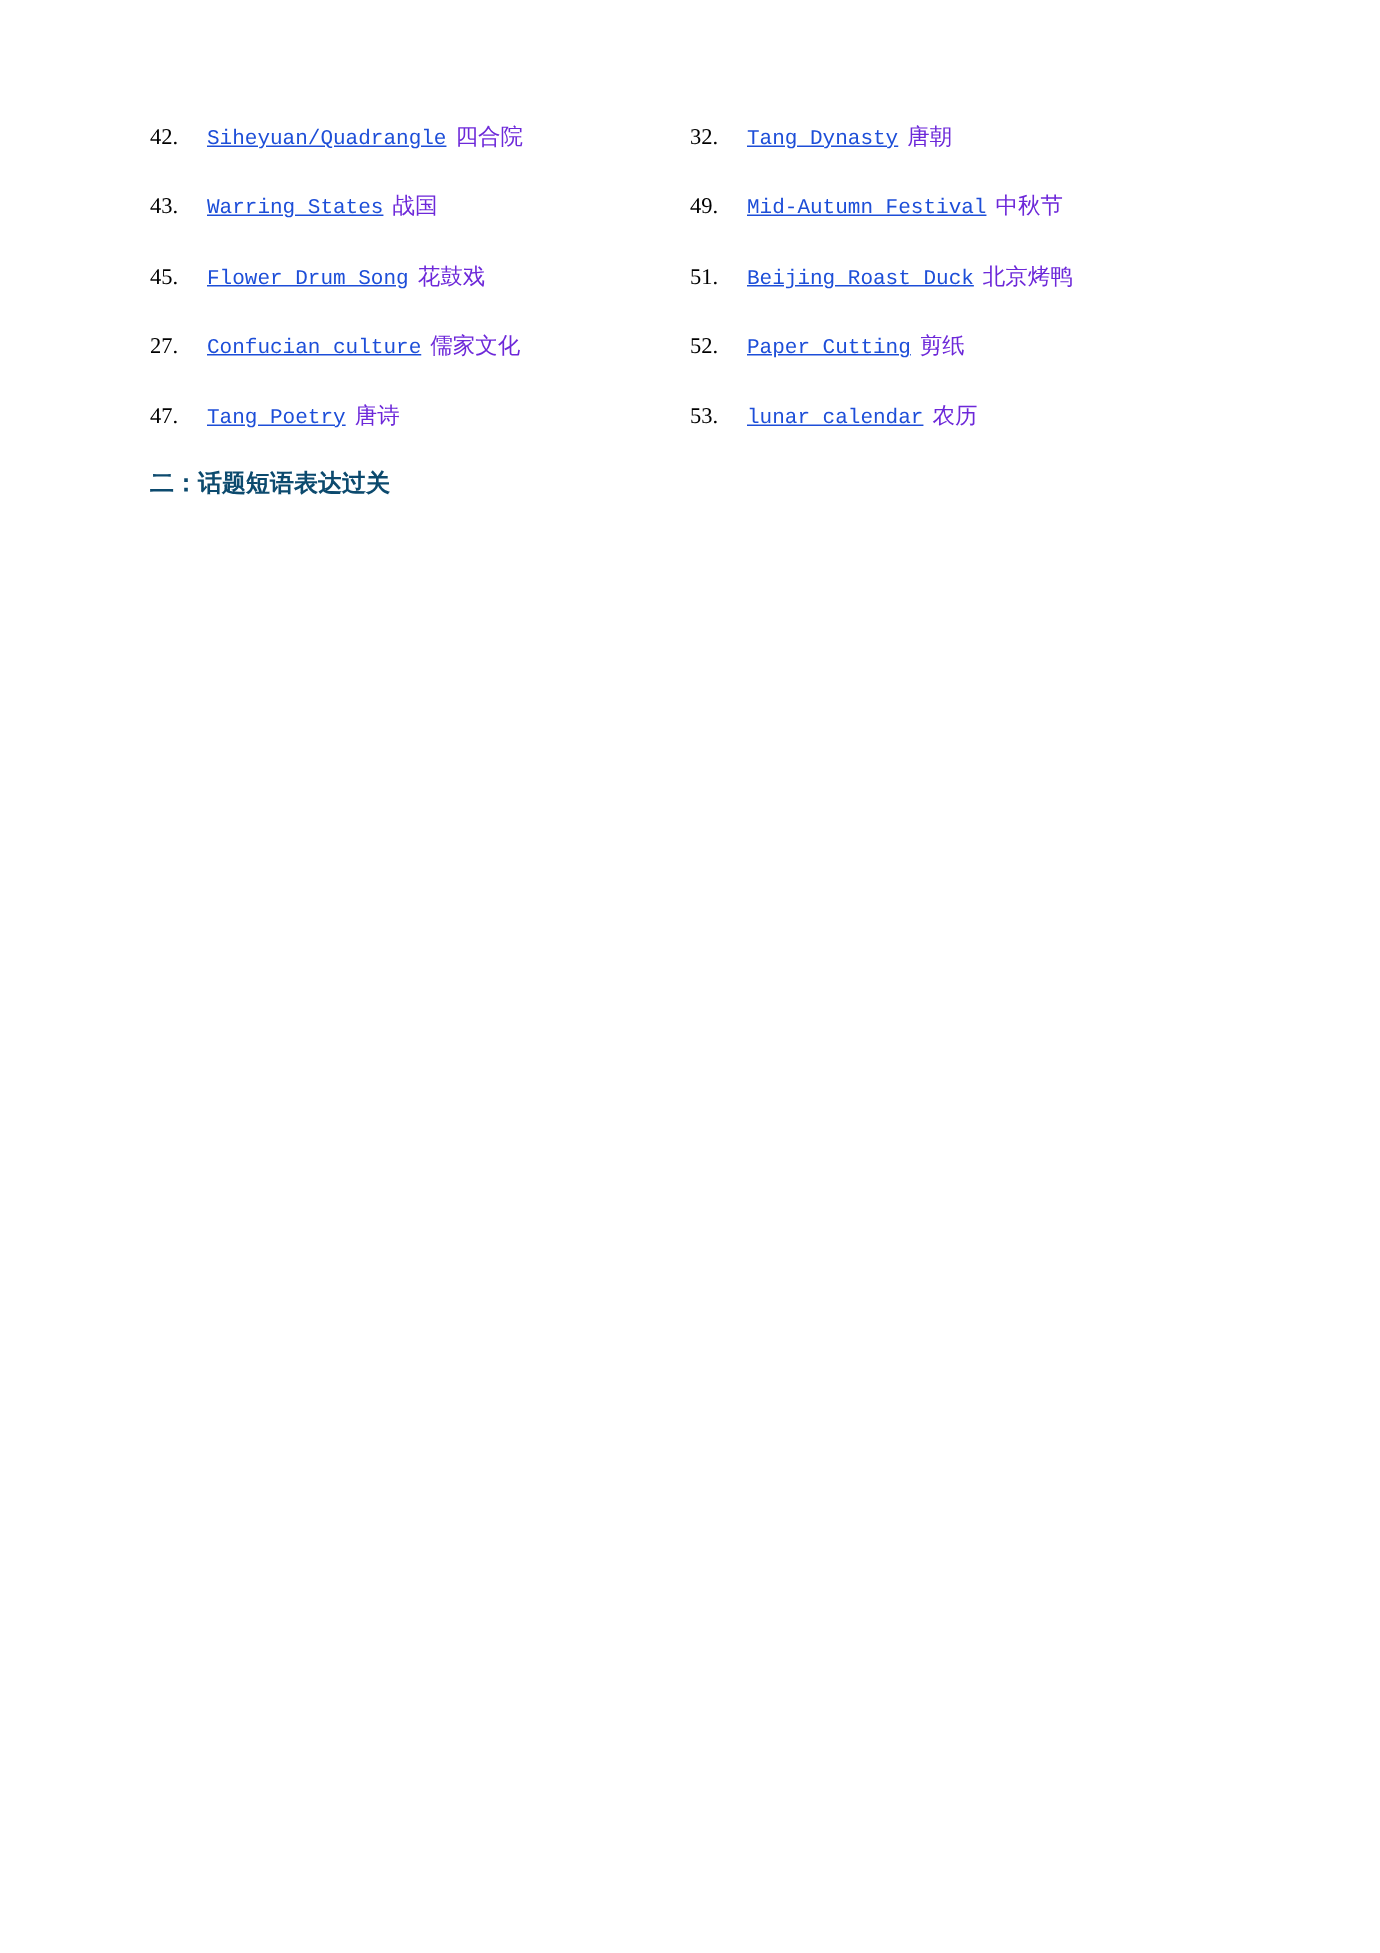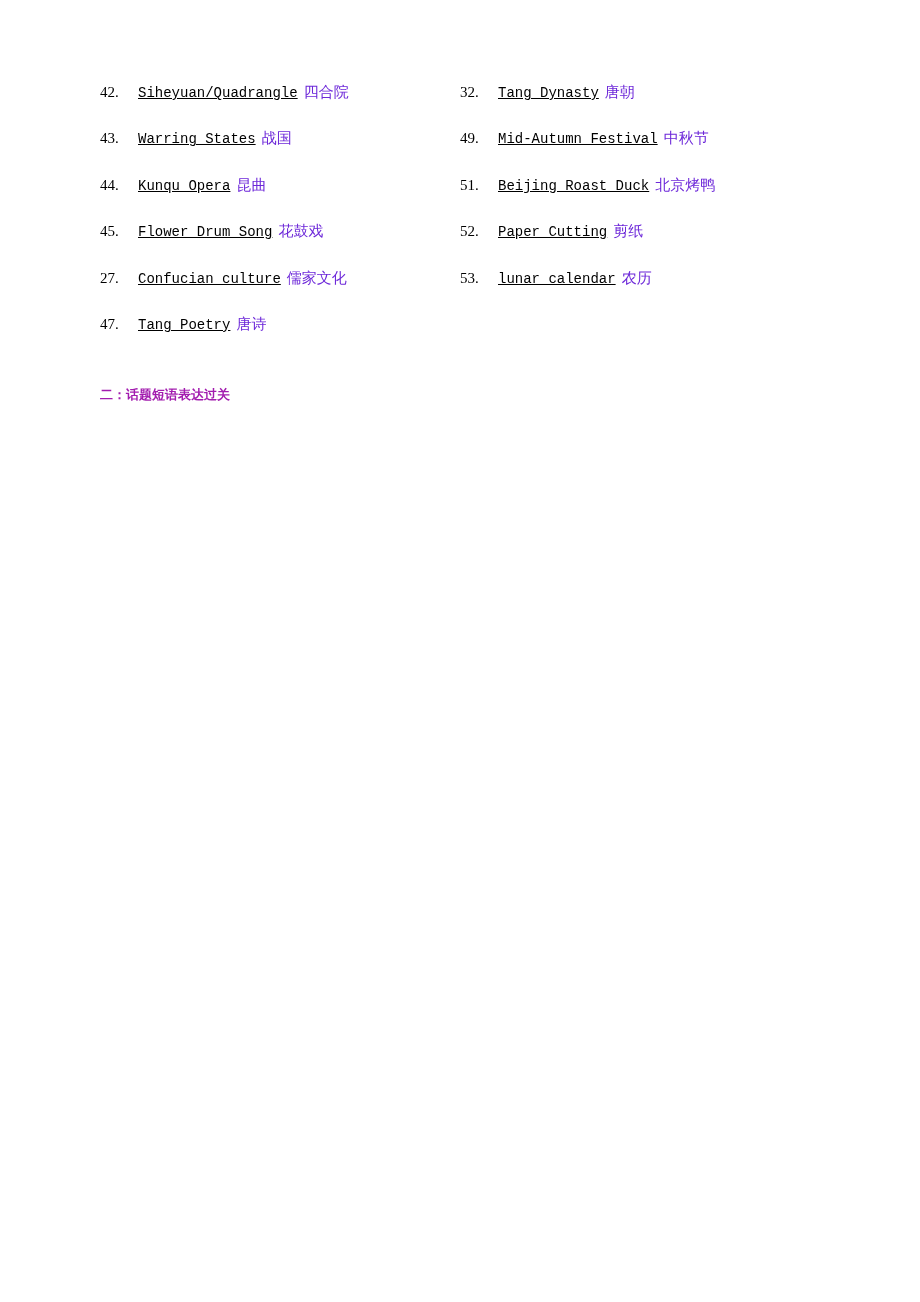--- a/index.html
+++ b/index.html
@@ -33,39 +33,38 @@
       line-height: 1.6;
     }
 
     .item-number {
       min-width: 38px;
       color: #000000;
       font-size: 15px;
     }
 
     .item-link {
-      color: #000000;
+      color: #1d4ed8;
       text-decoration: underline;
       font-family: "Courier New", Courier, monospace;
       font-size: 14px;
       cursor: pointer;
     }
 
     .item-chinese {
       color: #6d28d9;
       margin-left: 6px;
       font-size: 15px;
       font-family: "SimSun", "宋体", serif;
     }
 
     .section-header {
-      margin-top: 28px;
       font-weight: bold;
-      font-size: 13px;
-      color: #a21caf;
+      font-size: 16px;
+      color: #0c4a6e;
       font-family: "SimSun", "宋体", serif;
     }
 
     .section-header-label {
       font-weight: bold;
     }
   </style>
 </head>
 <body>
 
@@ -74,25 +73,20 @@
 
   <div class="list-item">
         <span class="item-number">42.</span>
         <span class="item-link">Siheyuan/Quadrangle</span>
         <span class="item-chinese">四合院</span>
       </div>
       <div class="list-item">
         <span class="item-number">43.</span>
         <span class="item-link">Warring States</span>
         <span class="item-chinese">战国</span>
-      </div>
-      <div class="list-item">
-        <span class="item-number">44.</span>
-        <span class="item-link">Kunqu Opera</span>
-        <span class="item-chinese">昆曲</span>
       </div>
       <div class="list-item">
         <span class="item-number">45.</span>
         <span class="item-link">Flower Drum Song</span>
         <span class="item-chinese">花鼓戏</span>
       </div>
       <div class="list-item">
         <span class="item-number">27.</span>
         <span class="item-link">Confucian culture</span>
         <span class="item-chinese">儒家文化</span>

